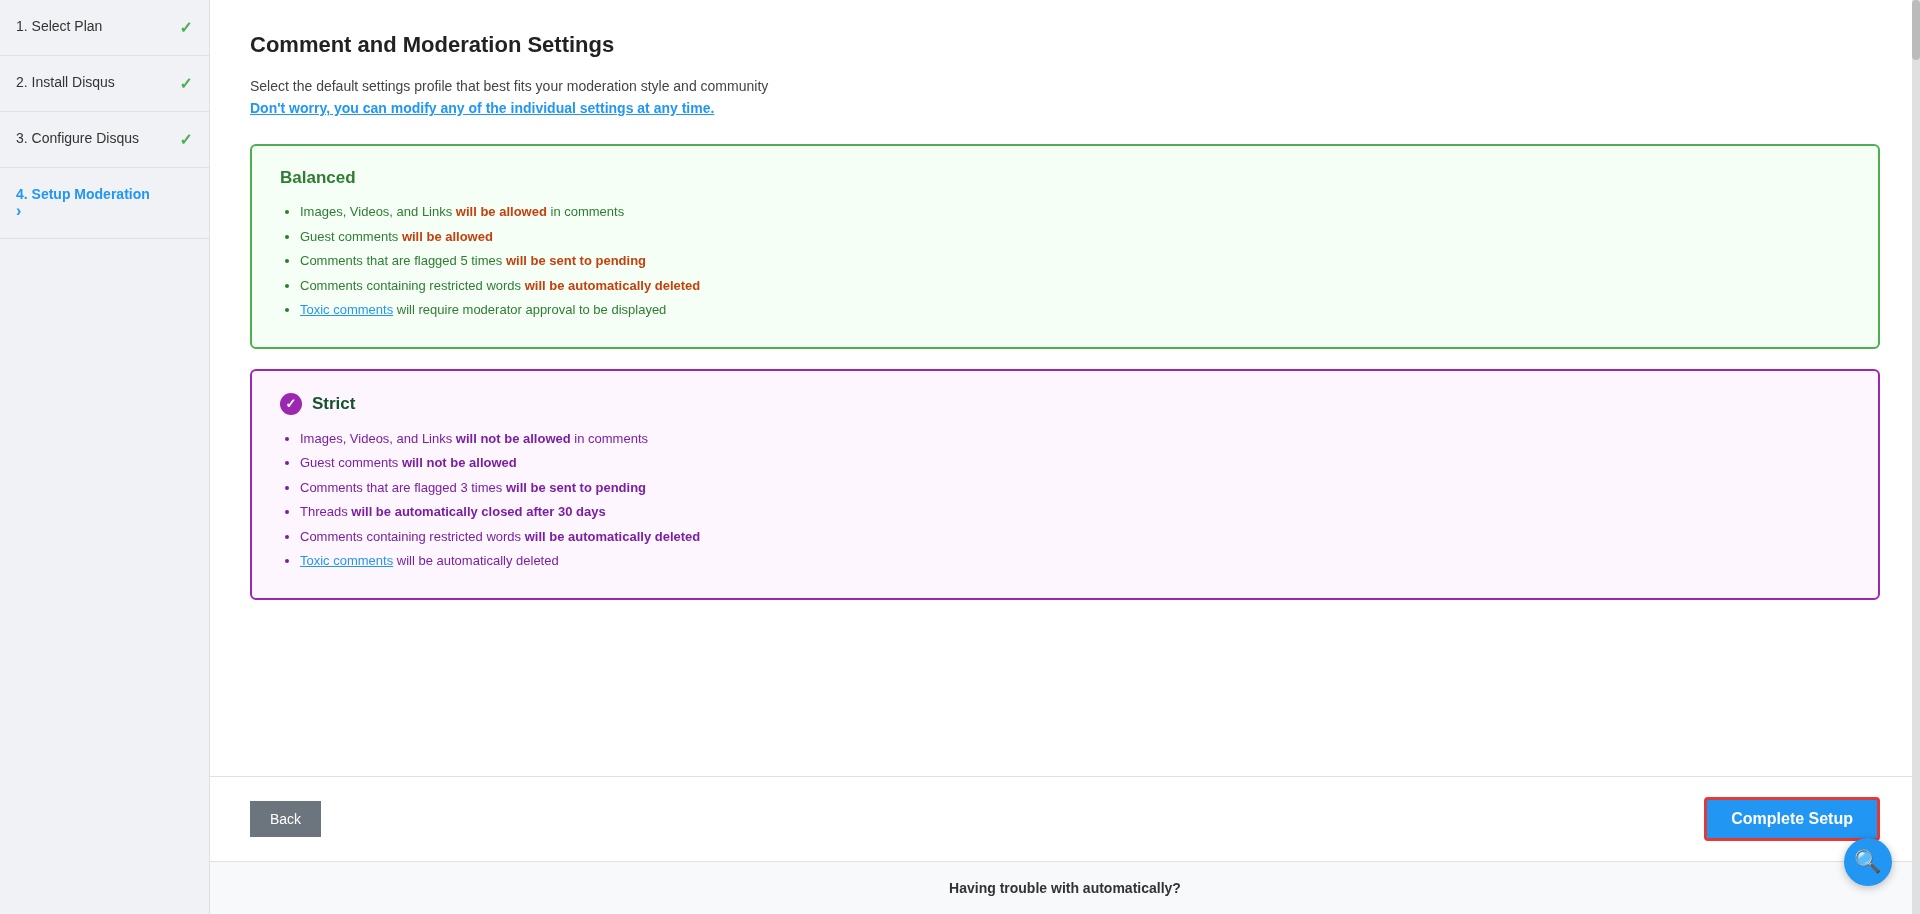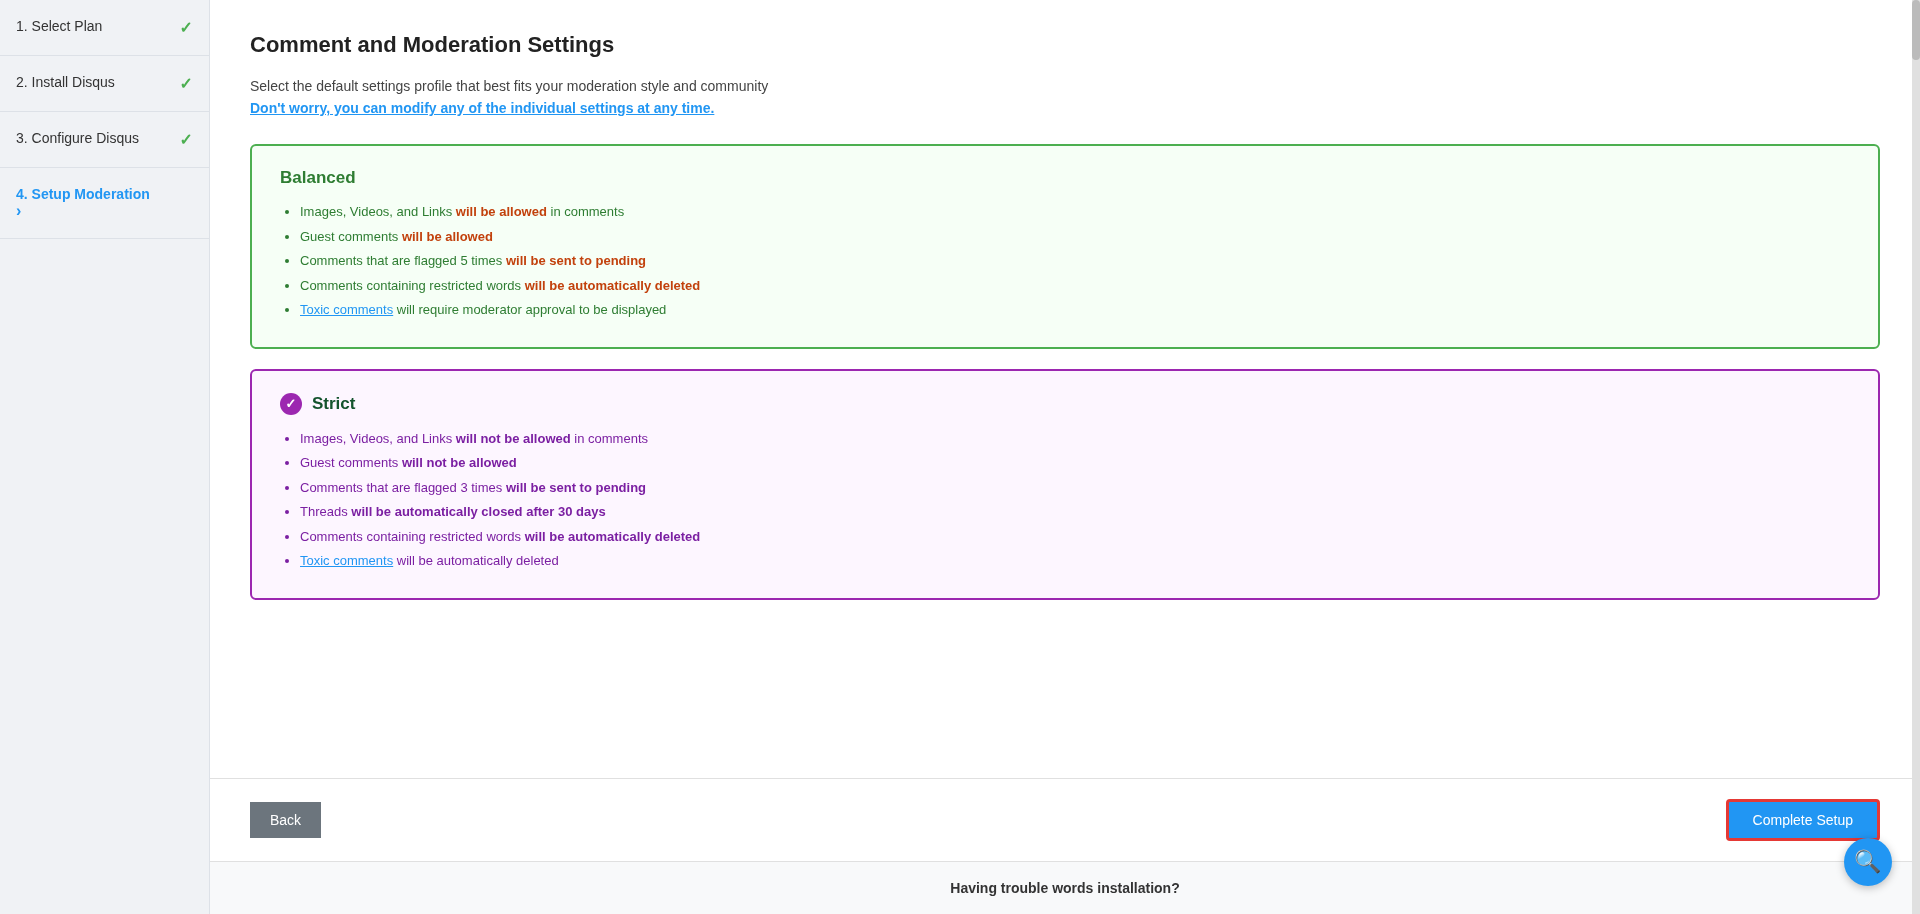--- a/index.html
+++ b/index.html
@@ -150,24 +150,24 @@
       padding: 10px 20px;
       font-size: 14px;
       border-radius: 0;
       cursor: pointer;
     }
     .btn-complete {
       background: #2196f3;
       color: #fff;
       border: 3px solid #e53935;
       padding: 10px 24px;
-      font-size: 14px;
+      font-size: 16px;
       border-radius: 4px;
       cursor: pointer;
-      font-weight: 400;
+      font-weight: 700;
     }
     
     .bottom-bar {
       background: #f8f9fa;
       border-top: 1px solid #e0e0e0;
       padding: 18px 40px;
       text-align: center;
       font-size: 14px;
       font-weight: 600;
       color: #333;
@@ -263,21 +263,21 @@
       </ul>
     </div>
   </div>
 
   <div class="footer-bar">
     <button class="btn-back">Back</button>
     <button class="btn-complete">Complete Setup</button>
   </div>
 
   <div class="bottom-bar">
-    <span>Having trouble words installation?</span>
+    <span>Having trouble with automatically?</span>
   </div>
 </div>
 
 <div class="scrollbar-track">
   <div class="scrollbar-thumb"></div>
 </div>
 
 <div class="fab">
   <span>🔍</span>
 </div>

